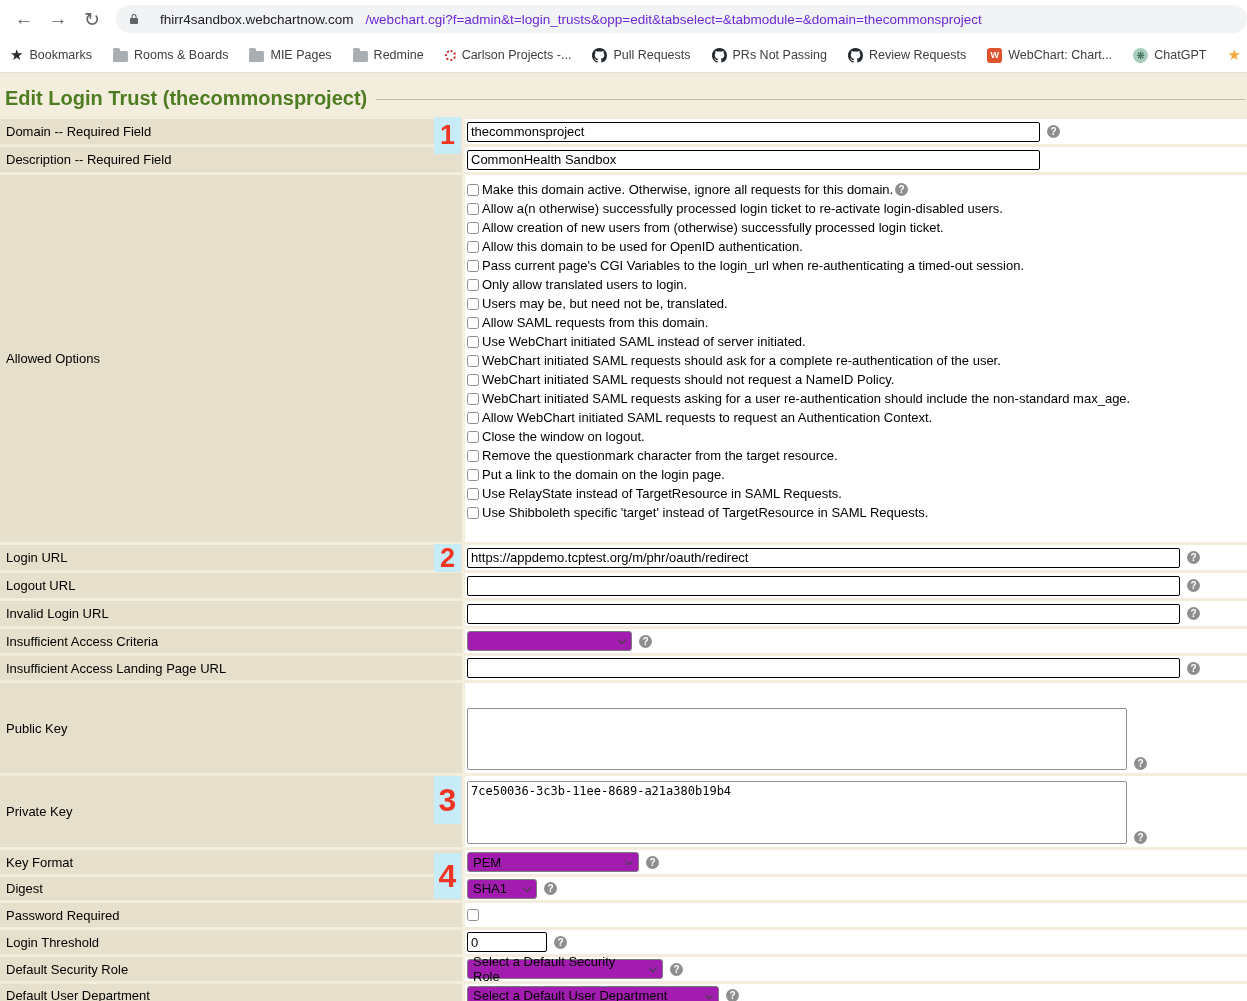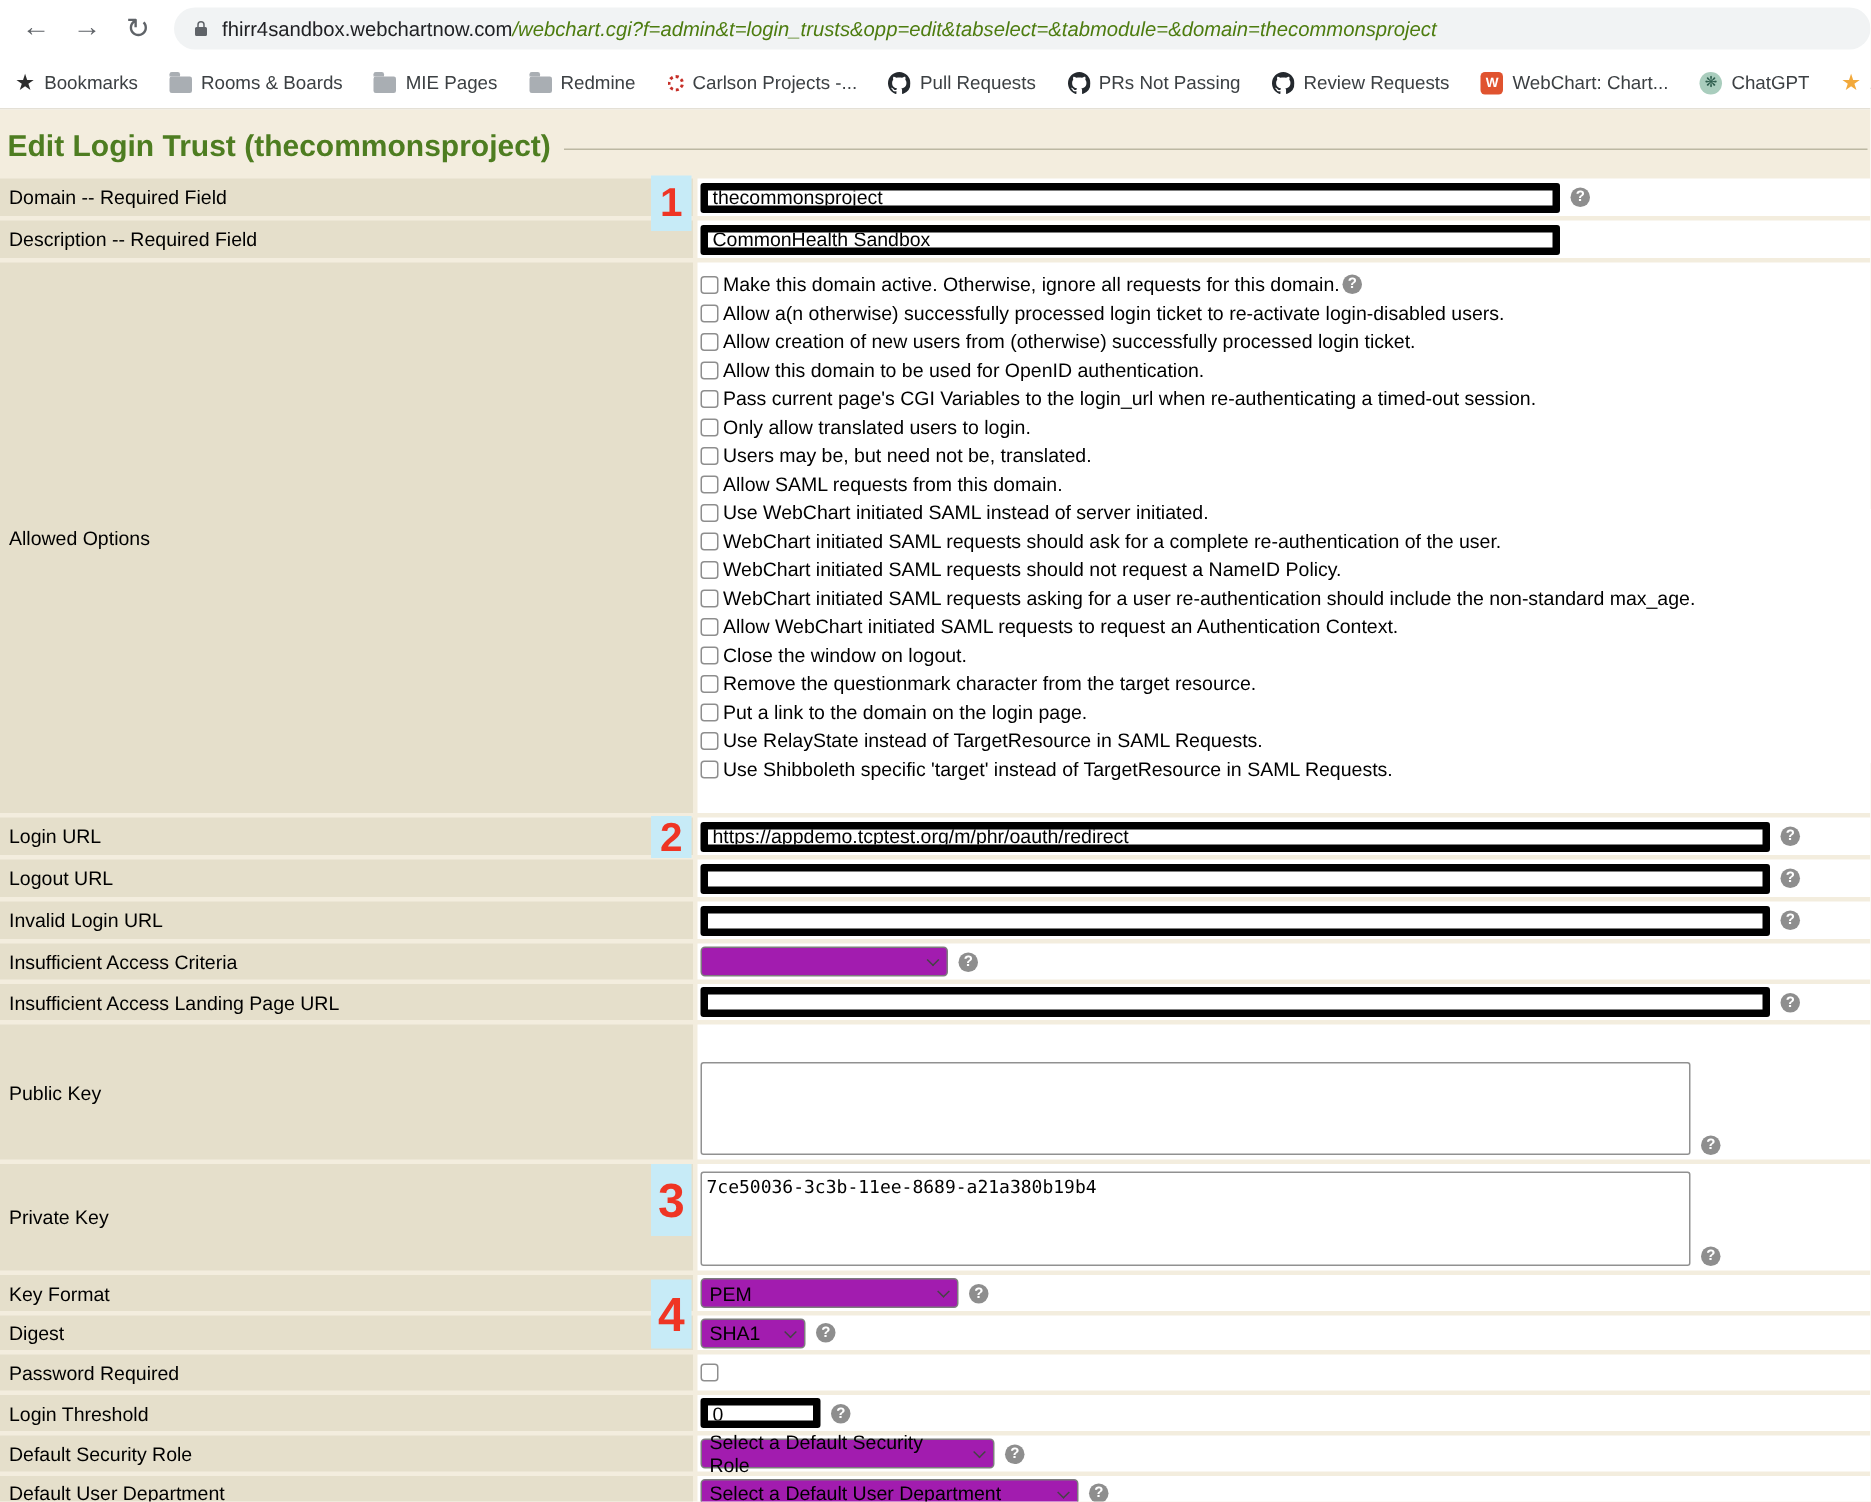--- a/index.html
+++ b/index.html
@@ -4,24 +4,24 @@
 <style>
   * { margin:0; padding:0; box-sizing:border-box; }
   html,body { width:1247px; height:1001px; overflow:hidden; background:#fff;
     font-family:"Liberation Sans", sans-serif; }
 
   
   .toolbar { height:38px; background:#fff; display:flex; align-items:center; padding:0 0 0 10px; }
   .nav-btn { width:28px; height:28px; display:flex; align-items:center; justify-content:center;
     font-size:19px; color:#5f6368; cursor:pointer; margin-right:6px; }
   .urlbar { flex:1; height:28px; background:#f1f3f4; border-radius:14px; margin-left:4px;
-    display:flex; align-items:center; padding:0 12px; overflow:hidden; white-space:nowrap; }
+    display:flex; align-items:center; padding:0 12px; overflow:hidden; white-space:nowrap;gap:12px; }
   .urlbar .lock { display:inline-flex; margin-right:8px; flex:0 0 auto; }
   .url-domain { color:#202124; font-size:13.5px; }
-  .url-path { color:#4d7c0f; font-size:13.5px;font-style:italic; }
+  .url-path { color:#6d28d9; font-size:13.5px; }
 
   .bookmarks { height:35px; background:#fff; border-bottom:1px solid #e4e0d6; display:flex;
     align-items:center; padding-left:10px; overflow:hidden; white-space:nowrap; }
   .bm { display:inline-flex; align-items:center; margin-right:21px; cursor:pointer; flex:0 0 auto; }
   .bm-label { font-size:12.5px; color:#3c4043; margin-left:6px; }
   .ic { display:inline-flex; align-items:center; justify-content:center; flex:0 0 auto; }
   .ic-star { color:#2d2d2d; font-size:15px; }
   .ic-folder { width:15px; height:11px; background:#a9aeb3; border-radius:1.5px; position:relative; margin-top:2px; }
   .ic-folder::before { content:""; position:absolute; top:-3px; left:0; width:7px; height:3px;
     background:#a9aeb3; border-radius:1.5px 1.5px 0 0; }
@@ -40,21 +40,21 @@
   .row { display:flex; margin-bottom:3px; position:relative; }
   .row .label { width:462px; flex:0 0 462px; background:#e5dfcb; display:flex; align-items:center;
     padding-left:6px; font-size:13px; color:#000; }
   .row .field { flex:1; background:#fff; margin-left:3px; display:flex; align-items:center;
     padding:1px 0 1px 2px; }
   .h25 { height:25px; } .h24 { height:24px; } .h23 { height:23px; }
   .h70 { height:90px;border-radius:14px; } .h71 { height:71px; }
   .field.bottom { align-items:flex-end; padding-bottom:3px; }
   .field.top-list { flex-direction:column; align-items:flex-start; justify-content:flex-start; padding:5px 0 20px 2px; }
 
-  input[type=text] { height:20px; border:5px solid #000000; border-radius:2px; font-size:13px;
+  input[type=text] { height:20px; border:1px solid #000000; border-radius:2px; font-size:13px;
     padding:0 3px; font-family:"Liberation Sans", sans-serif; color:#000; background:#fff; }
   textarea { border:1px solid #919191; border-radius:2px; font-size:12px; padding:2px 3px;
     font-family:"DejaVu Sans Mono","Liberation Mono",monospace; resize:none; background:#fff; }
   .w573 { width:573px; } .w713 { width:713px; } .w80 { width:80px; }
 
   .select { position:relative; height:20px; border:1px solid #7d7d7d; border-radius:3px; background:#a21caf;
     display:inline-flex; align-items:center; font-size:13px; padding:0 18px 0 5px; cursor:pointer; }
   .select .chev { position:absolute; right:6px; top:6px; width:6px; height:6px;
     border-right:1.6px solid #444; border-bottom:1.6px solid #444; transform:rotate(45deg); margin-top:-1px; }
   .w165 { width:165px; } .w172 { width:172px; } .w70 { width:70px; } .w196 { width:196px; } .w252 { width:252px;align-items:center; }

